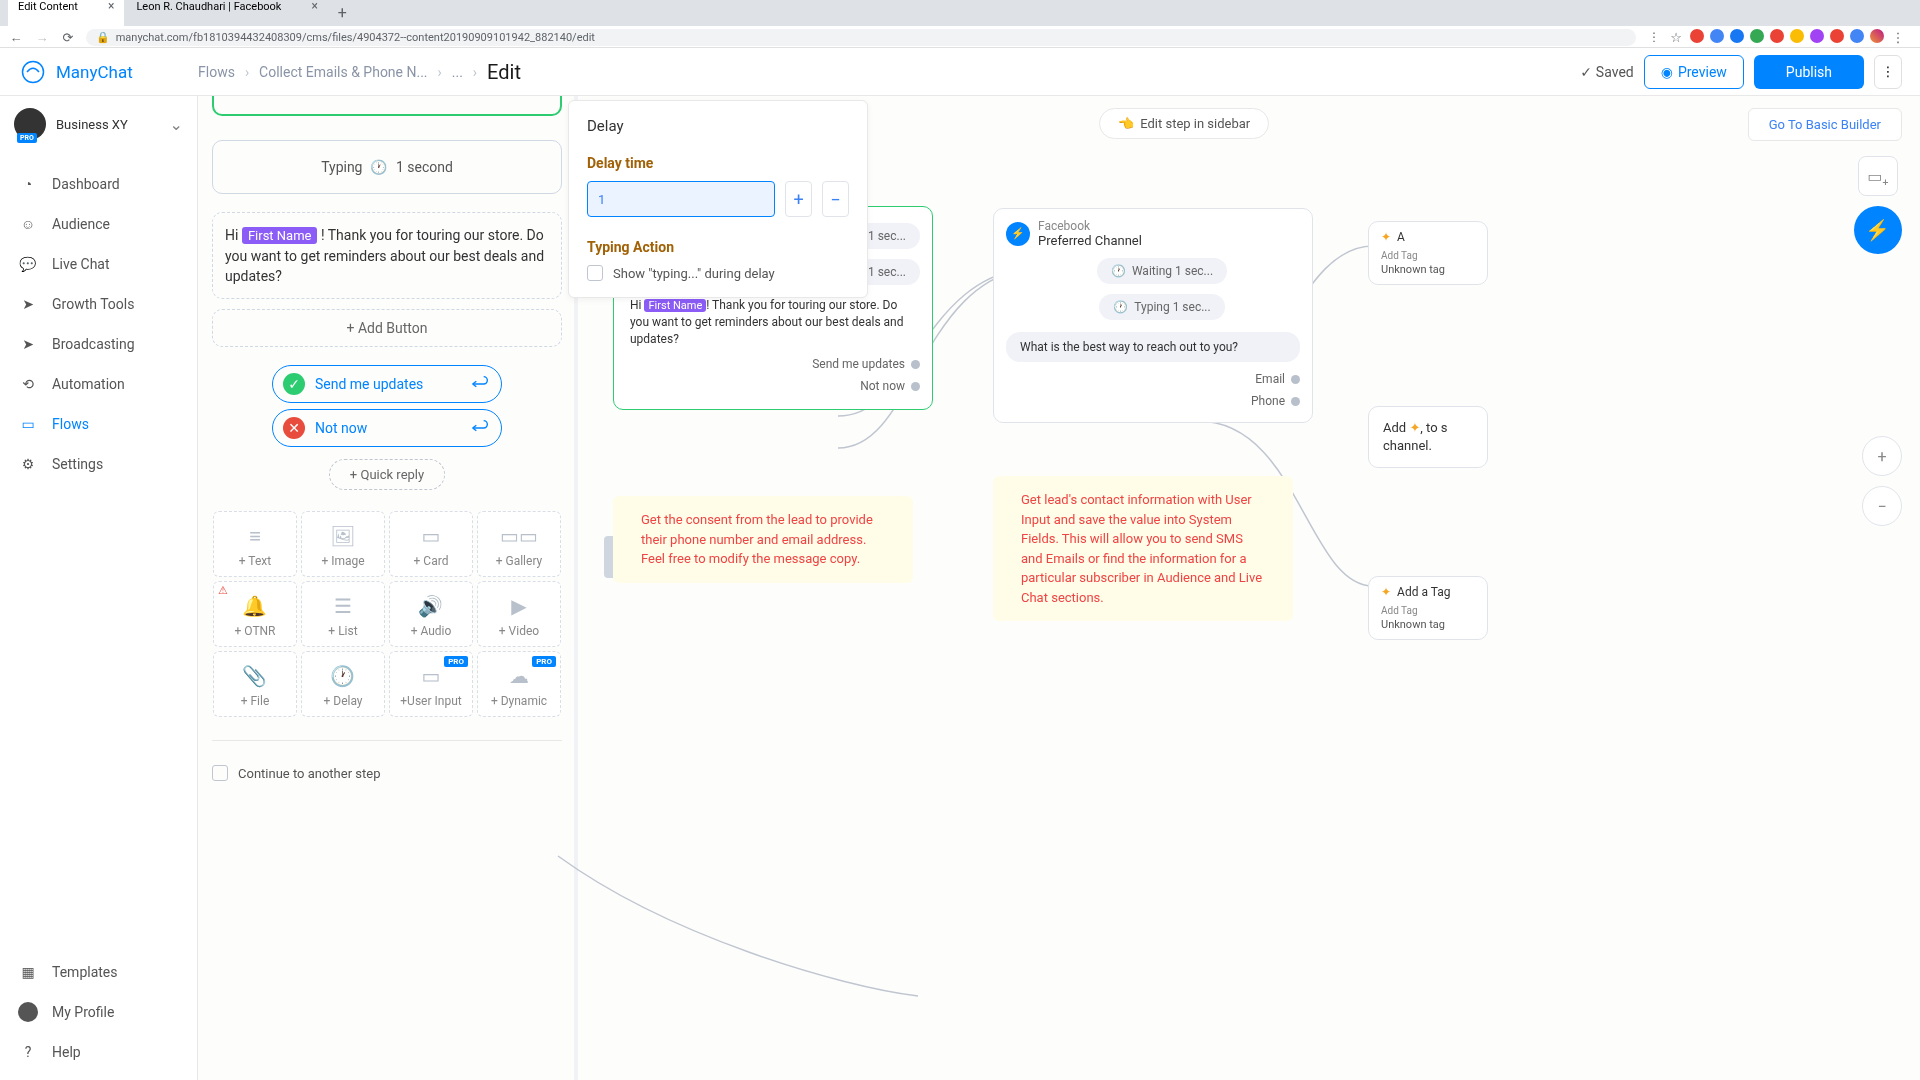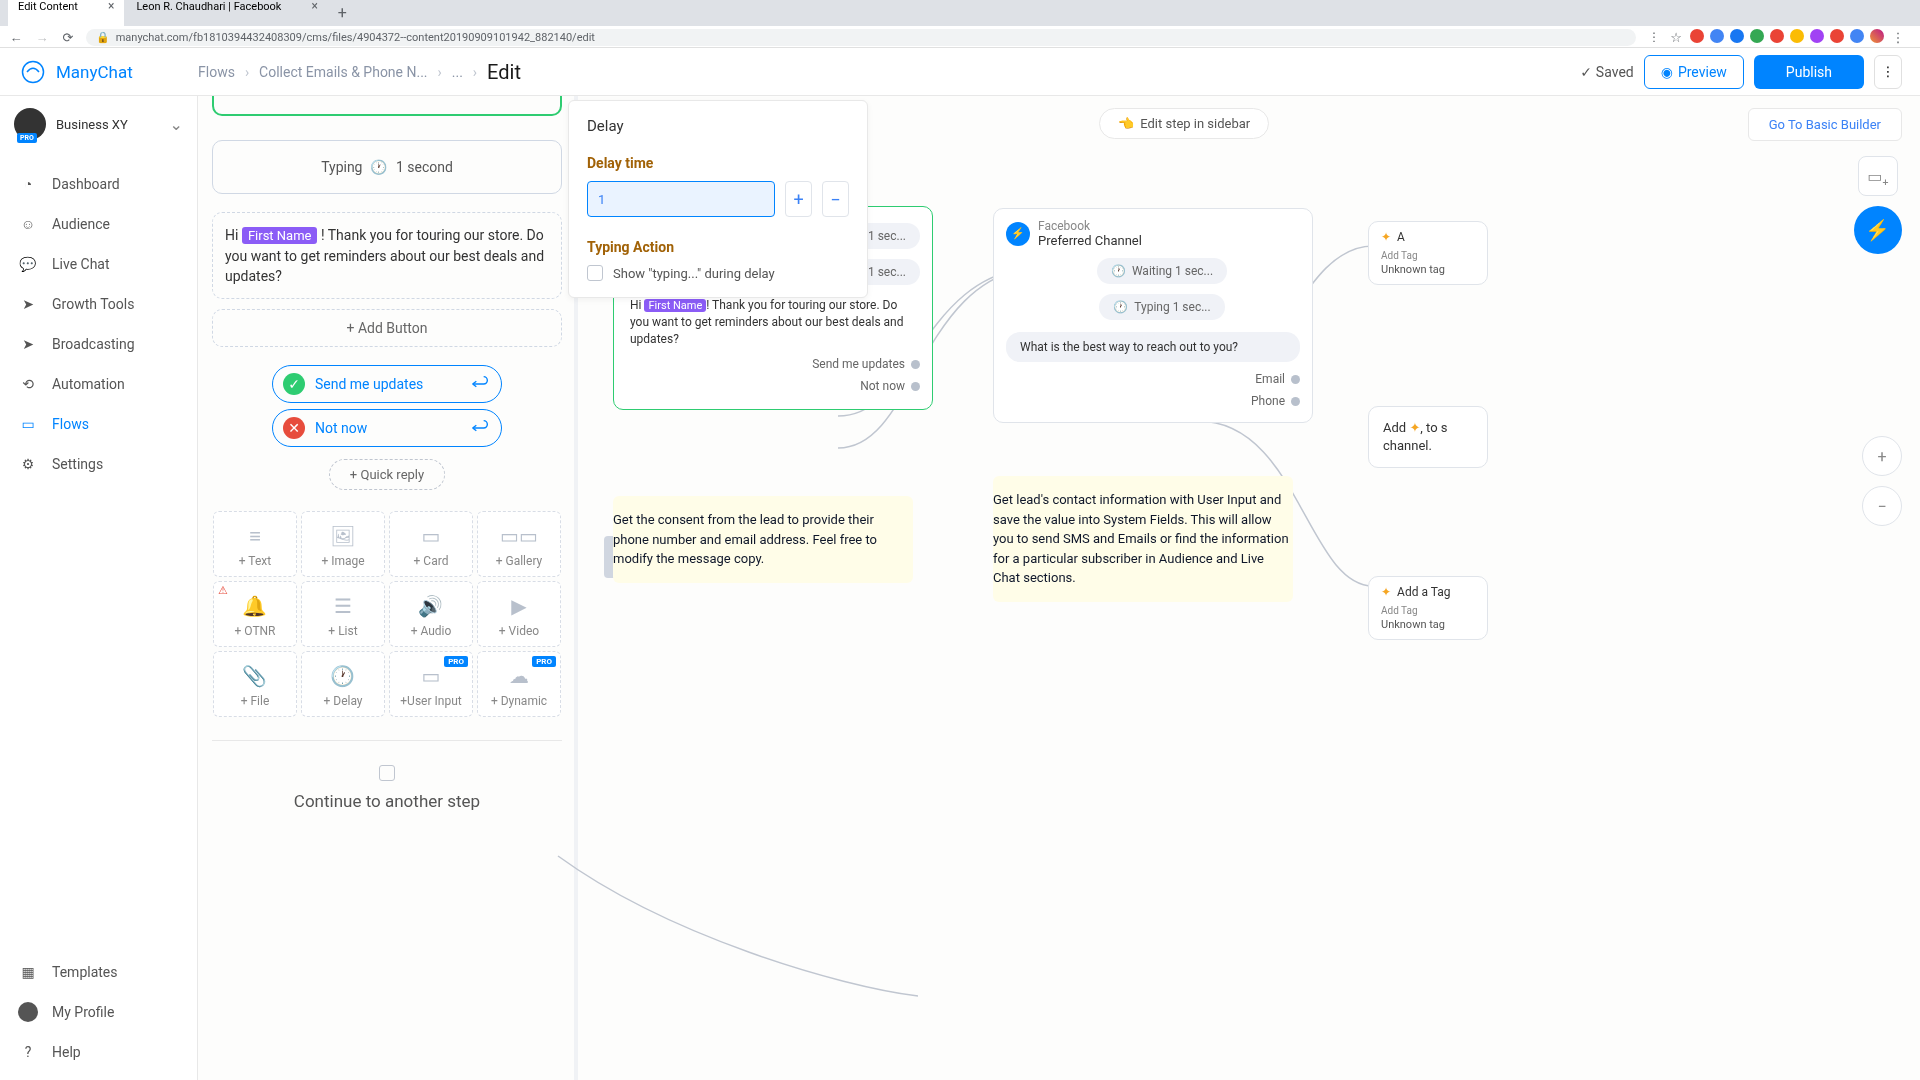--- a/index.html
+++ b/index.html
@@ -64,21 +64,21 @@
 .pill-red { background: #e74c3c; color: #fff; }
 .pill-icon-right { margin-left: auto; width: 22px; height: 22px; }
 .qr-btn { display: block; width: 116px; margin: 12px auto 20px; border: 1px dashed #c0c6d0; border-radius: 18px; padding: 7px 0; text-align: center; font-size: 13px; color: #666; }
 
 .content-grid { display: grid; grid-template-columns: repeat(4, 1fr); gap: 2px; }
 .ctype { border: 1px dashed #d8dde6; border-radius: 6px; padding: 12px 4px 8px; text-align: center; font-size: 12px; color: #888; position: relative; background: #fff; margin: 1px; }
 .ctype-icon { font-size: 20px; color: #b8c0cc; margin-bottom: 6px; display: block; }
 .mini-pro { position: absolute; top: 4px; right: 4px; background: #0084ff; color: #fff; font-size: 8px; padding: 1px 4px; border-radius: 2px; font-weight: 700; }
 .warn { position: absolute; top: 2px; left: 4px; color: #e74c3c; font-size: 11px; }
 
-.continue-row { margin: 24px 0 0 0; display: flex; align-items: center; gap: 10px; font-size: 17px; color: #555; flex-direction: column; }
+.continue-row { margin: 24px 0 0 0; display: flex; align-items: center; gap: 10px; font-size: 13px; color: #555; }
 .chk { width: 16px; height: 16px; border: 1.5px solid #c0c6d0; border-radius: 3px; }
 
 
 .delay-pop { position: absolute; left: 370px; top: 4px; width: 300px; background: #fff; border: 1px solid #e8e8e8; border-radius: 6px; box-shadow: 0 2px 6px rgba(0,0,0,0.05); padding: 16px 18px; z-index: 20; }
 .delay-title { font-size: 15px; color: #333; margin-bottom: 20px; }
 .delay-sub { font-size: 14px; color: #a16207; font-weight: 700; margin-bottom: 10px; }
 .delay-row { display: flex; gap: 10px; margin-bottom: 22px; }
 .delay-input { flex: 1; border: 1.5px solid #0084ff; border-radius: 4px; padding: 7px 10px; font-size: 13px; color: #3b82f6; background: #eaf3ff; }
 .sq-btn { width: 40px; height: 36px; border: 1px solid #e0e4ea; border-radius: 4px; background: #fff; display: flex; align-items: center; justify-content: center; font-size: 18px; color: #3b82f6; }
 .typing-act { display: flex; align-items: center; gap: 10px; font-size: 13px; color: #555; margin-top: 6px; }
@@ -87,21 +87,21 @@
 .curves { position: absolute; inset: 0; width: 100%; height: 100%; pointer-events: none; }
 
 
 .mcard { position: absolute; background: #fff; border: 1.5px solid #2ecc71; border-radius: 10px; padding: 12px; width: 320px; }
 .waiting { background: #f0f2f7; border-radius: 14px; padding: 6px 14px; font-size: 12px; color: #666; margin: 4px 0 6px 18px; display: inline-flex; align-items: center; gap: 6px; }
 .mcard .msg-text { font-size: 12px; line-height: 1.4; }
 .mcard .fn-tag { font-size: 11px; padding: 0 4px; }
 .opt-row { text-align: right; padding: 4px 0; font-size: 12px; color: #666; display: flex; align-items: center; justify-content: flex-end; gap: 6px; }
 .dot { width: 9px; height: 9px; background: #b8c0cc; border-radius: 50%; }
 
-.note { position: absolute; background: #fffde8; border-radius: 6px; padding: 14px 0; font-size: 13px; color: #0f172a; line-height: 1.5; width: 300px; }
+.note { position: absolute; background: #fffde8; border-radius: 6px; padding: 14px 28px; font-size: 13px; color: #ef4444; line-height: 1.5; width: 300px; }
 
 .pref-card { position: absolute; background: #fff; border: 1px solid #e0e4ea; border-radius: 10px; padding: 10px 12px; width: 320px; }
 .pref-head { display: flex; align-items: center; gap: 8px; margin-bottom: 6px; }
 .fb-circle { width: 24px; height: 24px; background: #0084ff; border-radius: 50%; display: flex; align-items: center; justify-content: center; color: #fff; font-size: 11px; }
 .pref-title-s { font-size: 12px; color: #888; }
 .pref-title-l { font-size: 13px; color: #333; }
 .pref-q { background: #f0f2f7; border-radius: 14px; padding: 8px 14px; font-size: 12px; color: #333; margin: 6px 0; }
 
 .tag-card { position: absolute; background: #fff; border: 1px solid #e0e4ea; border-radius: 10px; padding: 8px 12px; width: 120px; }
 .tag-head { display: flex; align-items: center; gap: 6px; font-size: 12px; color: #333; margin-bottom: 6px; }

